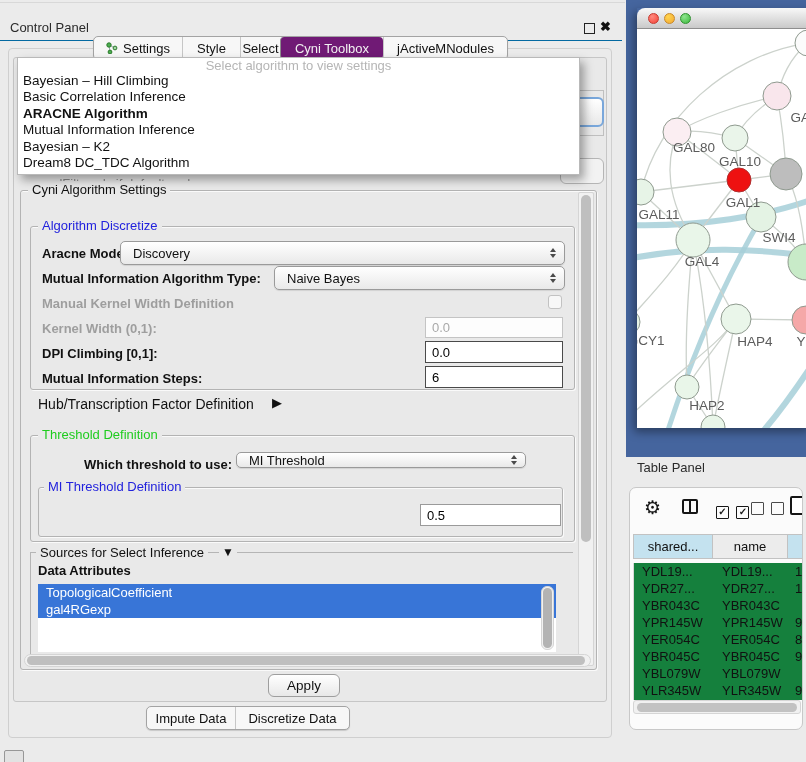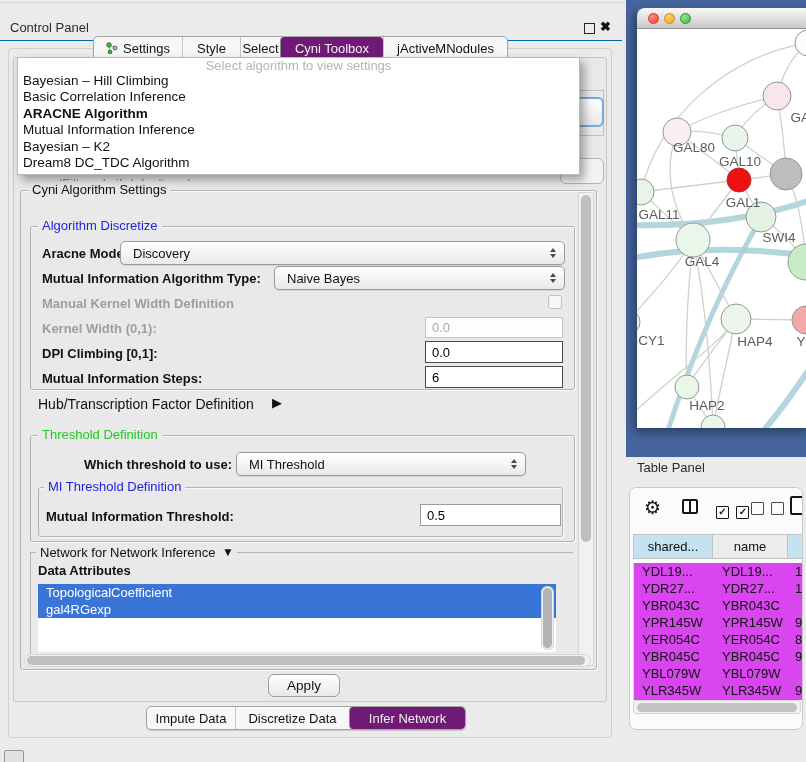--- a/index.html
+++ b/index.html
@@ -27,21 +27,21 @@
   .tab{font-size:13px;display:flex;align-items:center;justify-content:center;gap:5px;
         border-left:1px solid #c6c6c6;color:#111;height:100%;box-sizing:border-box;white-space:nowrap}
   .tab:first-child{border-left:none}
   .tab.sel{background:#701a75;color:#f1f1f1;border-radius:4px;border-left-color:#8d8d8d}
   .alg-item{height:16.4px;line-height:16.4px;padding-left:5px;font-size:13.5px;white-space:nowrap}
   .alg-item.bold{font-weight:bold}
   .attr-item{height:17px;line-height:17px;padding-left:8px;font-size:13px;color:#fff;background:#3875d7;white-space:nowrap}
   .scroll-track{position:absolute;background:#f1f1f1;border:1px solid #d5d5d5;border-radius:7px;box-sizing:border-box}
   .scroll-thumb{position:absolute;background:#bfbfbf;border-radius:5px}
   .light{position:absolute;width:11px;height:11px;border-radius:50%;top:5px;box-sizing:border-box}
-  .trow{position:relative;height:17px;font-size:13px;background:#d946ef;white-space:nowrap}
+  .trow{position:relative;height:17px;font-size:13px;background:#15803d;white-space:nowrap}
   .trow span{position:absolute;top:0;line-height:17px}
   .hc{position:absolute;top:0;height:25px;box-sizing:border-box;border:1px solid #c2c2c2;border-left:none;
       font-size:13px;display:flex;align-items:center;justify-content:center;overflow:hidden;white-space:nowrap}
   .ckbox{display:inline-block;width:11px;height:11px;border:1.6px solid #222;border-radius:1px;
       font-size:10px;line-height:10px;text-align:center;font-weight:bold;box-sizing:content-box}
 </style>
 </head>
 <body>
 
 <div class="abs" style="left:0;top:0;width:625px;height:762px;background:#ebebeb">
@@ -139,36 +139,35 @@
   <span class="abs lbl" style="left:42px;top:371px">Mutual Information Steps:</span>
   <input class="field" style="left: 425px; top: 366px; width: 138px; height: 22px;" value="6">
 
   <span class="abs plain" style="left:38px;top:396px;font-size:14px">Hub/Transcription Factor Definition</span>
   <span class="abs" style="left:272px;top:395px;font-size:13px;color:#111">▶</span>
 
   <div class="gbox" style="left:30px;top:435px;width:543px;height:105px"></div>
   <span class="legend plain" style="left:38px;top:428px;color:#1ecc1e">Threshold Definition</span>
 
   <span class="abs lbl" style="left:84px;top:457px">Which threshold to use:</span>
-  <div class="combo" style="left:236px;top:452px;width:290px;height:24px;box-sizing:border-box">
+  <div class="combo" style="left:236px;top:452px;width:290px;height:16px;box-sizing:border-box">
     <span>MI Threshold</span>
     <span class="arrows">
         <span class="tri-up"></span>
         <span class="tri-dn"></span>
       </span>
   </div>
 
   <div class="gbox" style="left:38px;top:487px;width:523px;height:48px"></div>
   <span class="legend plain" style="left:44px;top:480px;color:#2222dd">MI Threshold Definition</span>
-  <span class="abs lbl" style="left:46px;top:509px">Mutual Information Threshold:</span>
   <input class="field lightb" style="left: 420px; top: 504px; width: 141px; height: 22px;" value="0.5">
 
   <div class="abs" style="left:30px;top:552px;width:543px;height:1px;background:#b5b5b5"></div>
   <div class="abs" style="left:30px;top:552px;width:1px;height:114px;background:#b5b5b5"></div>
-  <span class="legend plain" style="left:36px;top:546px">Network for Network Inference</span>
+  <span class="legend plain" style="left:36px;top:546px">Sources for Select Inference</span>
   <span class="abs" style="left:219px;top:545px;font-size:12px;color:#111;background:#e9e9e9;padding:0 3px;z-index:4">▼</span>
 
   <span class="abs lbl" style="left:38px;top:563px">Data Attributes</span>
   <div class="abs" style="left:38px;top:584px;width:518px;height:68px;background:#fff;overflow:hidden">
       <div class="attr-item">TopologicalCoefficient</div>
       <div class="attr-item">gal4RGexp</div>
     </div>
   <div class="scroll-track" style="left:541px;top:586px;width:13px;height:64px;border-radius:6px"></div>
   <div class="scroll-thumb" style="left:543px;top:588px;width:9px;height:60px;background:#b3b3b3"></div>
 
@@ -177,23 +176,20 @@
 
   <button class="abs" style="left:268px;top:674px;width:72px;height:23px;border:1px solid #9e9e9e;border-radius:6px;
             background:linear-gradient(#ffffff,#e8e8e8);font-size:13.5px;font-family:'Liberation Sans',sans-serif;color:#111">Apply</button>
 
   <div class="tabgroup" style="left:146px;top:706px;height:22px">
     <div class="tab" style="width:88px">
       <span>Impute Data</span>
     </div>
     <div class="tab" style="width:114px">
       <span>Discretize Data</span>
-    </div>
-    <div class="tab sel" style="width:116px">
-      <span>Infer Network</span>
     </div>
   </div>
 </div>
 
 <div class="abs" style="left:626px;top:0;width:180px;height:457px;background:#45659e"></div>
 
 <div class="abs" style="left:637px;top:8px;width:175px;height:420px;box-shadow:-3px 4px 9px rgba(0,0,0,.40)">
   <div class="abs" style="left:0;top:0;width:175px;height:21px;border-radius:8px 0 0 0;background:linear-gradient(#f8f8f8,#c9c9c9);border-bottom:1px solid #8e8e8e;box-sizing:border-box">
     <span class="light" style="left:11px;background:radial-gradient(circle at 35% 30%,#ff8a80,#f44336);border:1px solid #c63a30"></span>
     <span class="light" style="left:27px;background:radial-gradient(circle at 35% 30%,#ffd54f,#f3a832);border:1px solid #c8892a"></span>

